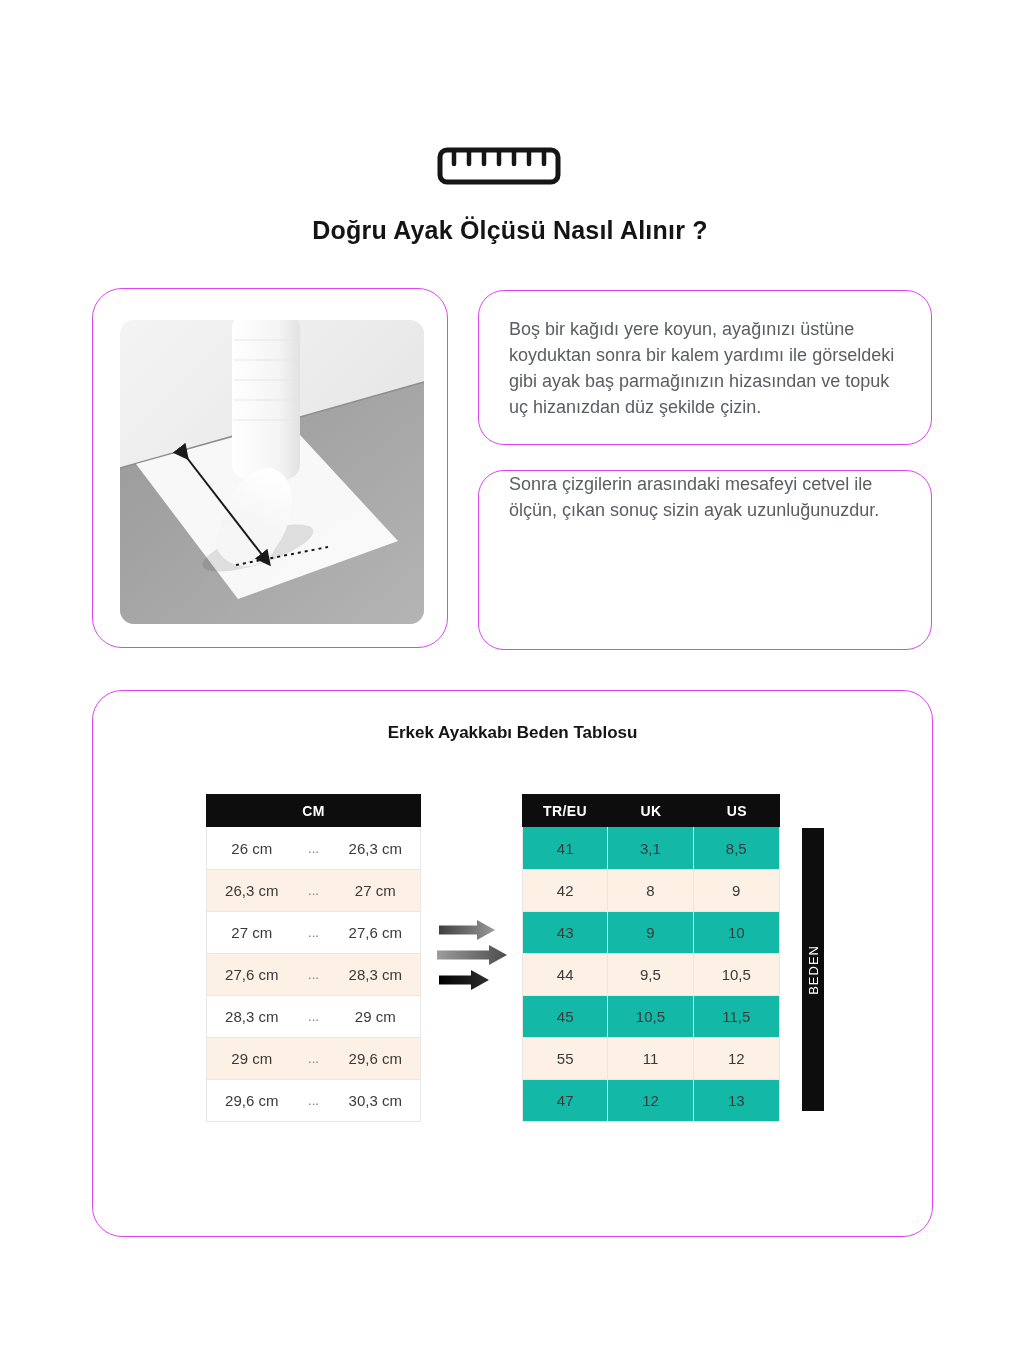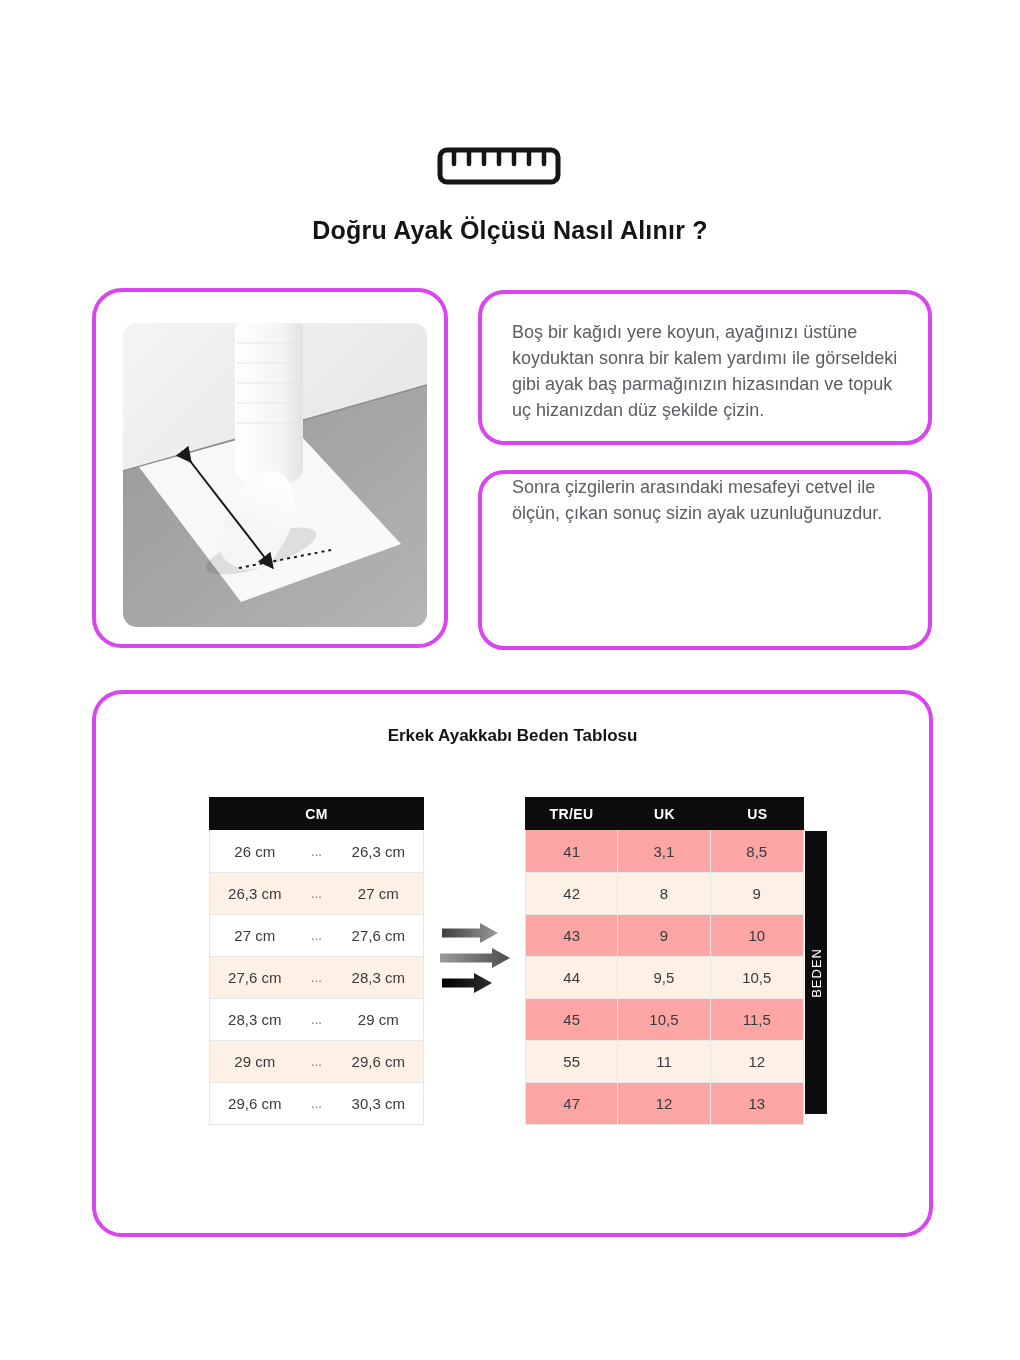--- a/index.html
+++ b/index.html
@@ -10,21 +10,21 @@
   .abs{position:absolute;}
 
   
   .ruler-wrap{left:437px;top:147px;width:124px;height:38px;}
   .page-title{
     left:0;top:216px;width:1020px;text-align:center;
     font-size:25px;font-weight:700;color:#141414;letter-spacing:.2px;
   }
 
   
-  .card{border:4px solid #d946ef;border-radius:26px;background:#fff;box-sizing:border-box;}
+  .card{border:1px solid #d946ef;border-radius:26px;background:#fff;box-sizing:border-box;}
   .photo-card{left:92px;top:288px;width:356px;height:360px;border-radius:30px;}
   .photo{position:absolute;left:27px;top:31px;width:304px;height:304px;border-radius:14px;overflow:hidden;}
   .text-card-1{left:478px;top:290px;width:454px;height:155px;}
   .text-card-2{left:478px;top:470px;width:454px;height:180px;display:flex;align-items:flex-start;}
   .body-text{
     margin:0;padding:0 30px;font-size:18px;line-height:26px;color:#5a5d61;
   }
   .text-card-1 .body-text{padding-top:25px;}
 
   
@@ -44,26 +44,26 @@
   .rows{border:1px solid #e7e7e7;border-top:none;box-sizing:border-box;}
   .row{
     height:42px;display:flex;align-items:center;font-size:15px;color:#3a3a3a;
     border-top:1px solid #e7e7e7;box-sizing:border-box;background:#fff;
   }
   .row:first-child{border-top:none;}
   .row.alt{background:#fdf0e5;}
   .cm-cell{flex:0 0 42%;text-align:center;}
   .sep-cell{flex:0 0 16%;text-align:center;color:#7a7a7a;font-size:13px;}
 
-  .size-table{position:absolute;left:429px;top:103px;width:279px;box-sizing:border-box;}
+  .size-table{position:absolute;left:429px;top:103px;width:258px;box-sizing:border-box;}
   .size-table .thead{justify-content:space-between;}
   .h-cell{flex:0 0 33.33%;text-align:center;}
   .grid-row{
     height:42px;display:flex;align-items:stretch;font-size:15px;color:#3a3a3a;
-    border-top:1px solid #e7e7e7;background:#fca5a5;box-sizing:border-box;
+    border-top:1px solid #e7e7e7;background:#14b8a6;box-sizing:border-box;
   }
   .grid-row:first-child{border-top:none;}
   .grid-row.alt{background:#fdf0e5;}
   .g-cell{
     flex:0 0 33.33%;display:flex;align-items:center;justify-content:center;
     border-right:1px solid #e7e7e7;box-sizing:border-box;
   }
   .g-cell:last-child{border-right:none;}
 
   .beden-bar{

